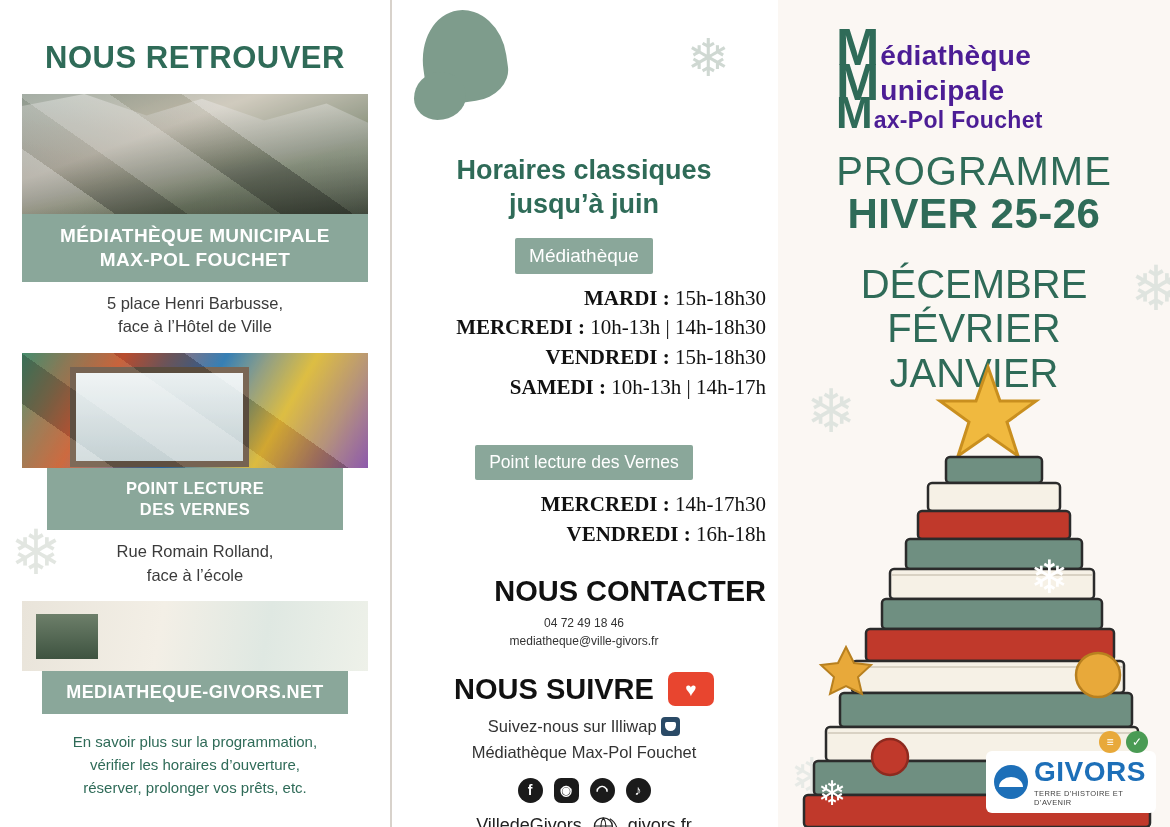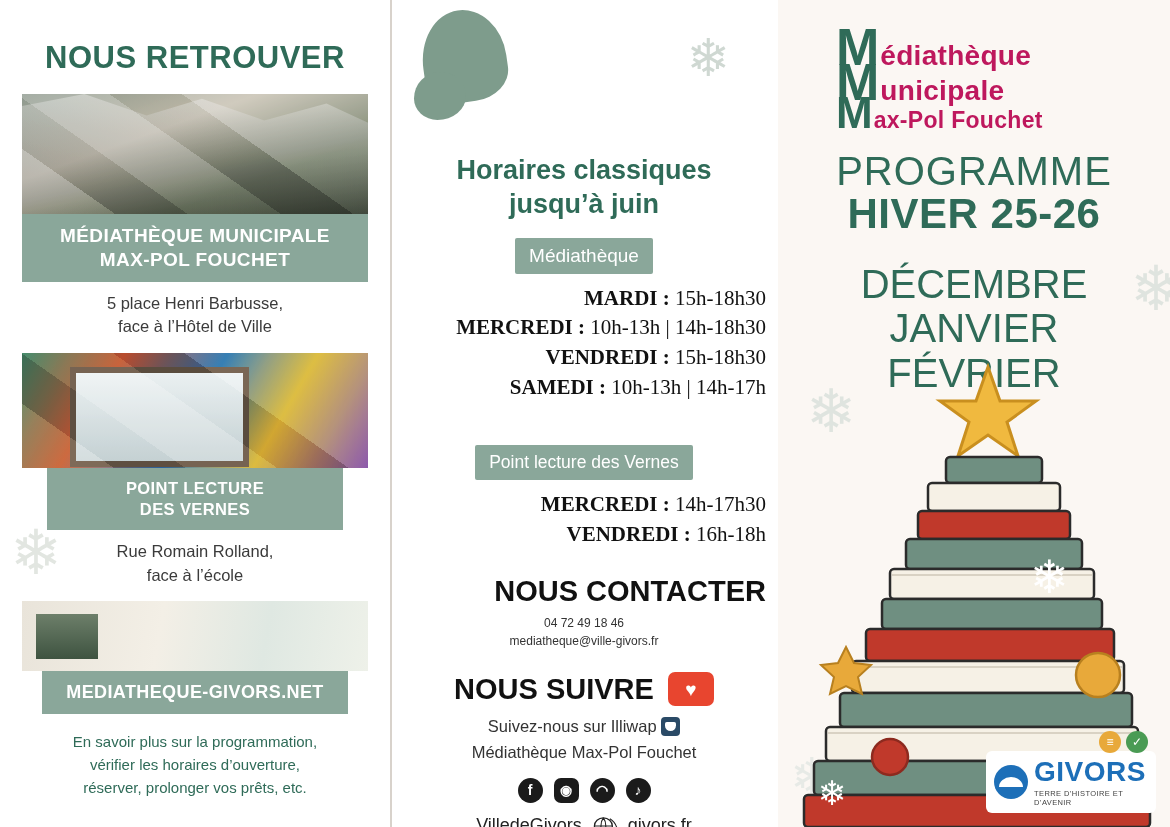--- a/index.html
+++ b/index.html
@@ -172,21 +172,21 @@
 
   .web-row { display:flex; align-items:center; justify-content:center; gap:10px; margin-top:12px; font-size:18px; color:#222; }
   .globe { width:26px; height:22px; }
 
   
   .logo-head { padding: 26px 0 0 58px; }
   .logo-line { display:flex; align-items:baseline; }
   .logo-M {
     font-size: 52px; font-weight: bold; color:#2f6b58; line-height: .82; letter-spacing:-1px;
   }
-  .logo-rest { font-size: 28px; font-weight: bold; color:#be185d; letter-spacing:.3px; line-height:1.02; }
+  .logo-rest { font-size: 28px; font-weight: bold; color:#4c1d95; letter-spacing:.3px; line-height:1.02; }
   .logo-rest.r3 { font-size: 23px; }
   .logo-stack { margin-left: 2px; }
 
   .prog {
     text-align:center; margin-top: 16px; color:#2f6b58;
   }
   .prog .p1 { font-size: 40px; letter-spacing: 1px; }
   .prog .p2 { font-size: 42px; font-weight: bold; letter-spacing: .5px; margin-top:-4px; }
   .months { text-align:center; color:#2f6b58; font-size: 40px; line-height:1.12; margin-top: 24px; }
 
@@ -372,22 +372,22 @@
       </div>
     </div>
 
     <div class="prog">
       <div class="p1">PROGRAMME</div>
       <div class="p2">HIVER 25-26</div>
     </div>
 
     <div class="months">
       <div>DÉCEMBRE</div>
+      <div>FÉVRIER</div>
       <div>JANVIER</div>
-      <div>FÉVRIER</div>
     </div>
 
     <div class="snow snow-r1">❄</div>
     <div class="snow snow-r2">❄</div>
     <div class="snow snow-r3">❄</div>
 
     <svg class="tree-art" viewBox="0 0 392 470">
 
       <polygon points="210,10 222,44 258,44 229,65 240,99 210,78 180,99 191,65 162,44 198,44" fill="#f0b93f" stroke="#c98f1f" stroke-width="3"></polygon>
 

